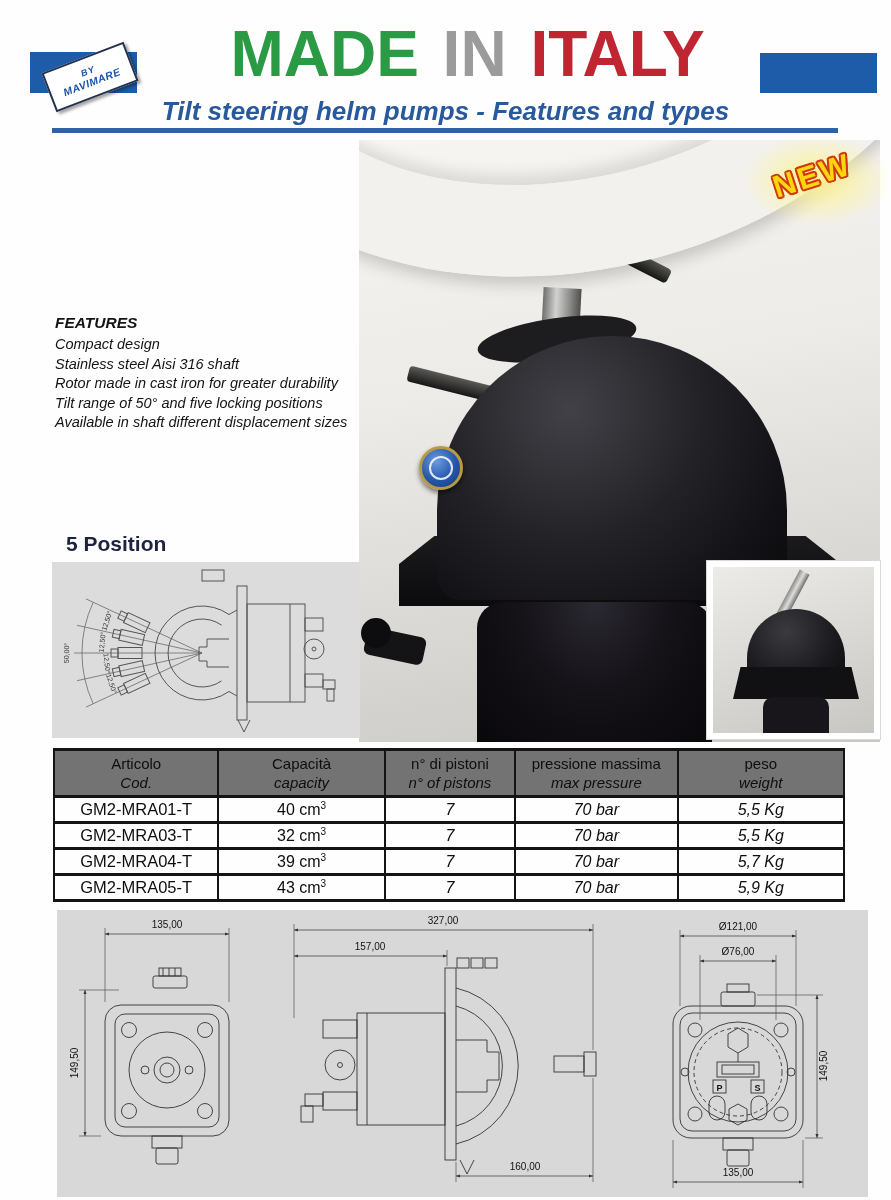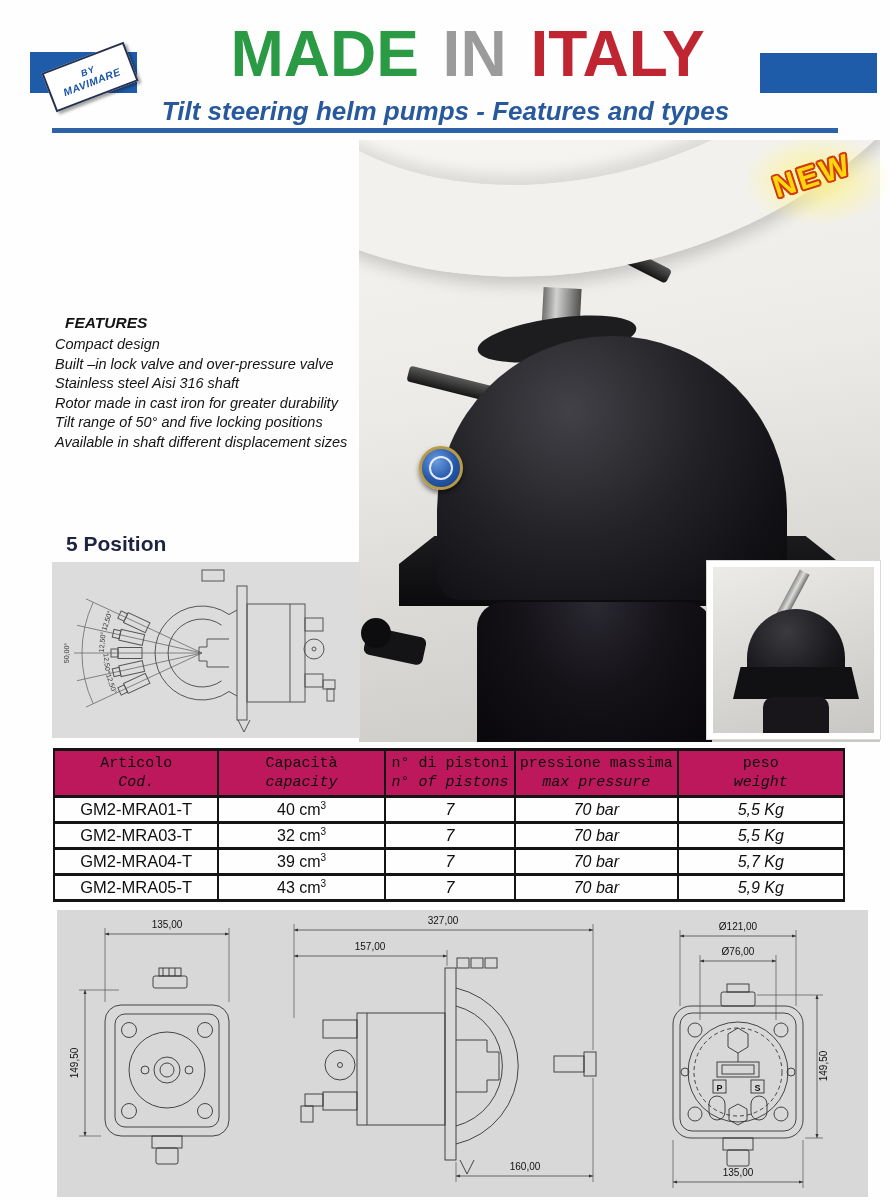--- a/index.html
+++ b/index.html
@@ -21,21 +21,21 @@
     font-size:64px; font-weight:bold; letter-spacing:0; white-space:nowrap; line-height:1; }
   .main-title .t-green { color:#2b9a44; }
   .main-title .t-gray  { color:#9c9b9b; padding:0 6px; }
   .main-title .t-red   { color:#c02532; }
   .subtitle { position:absolute; top:96px; left:0; right:0; text-align:center;
     font-size:26px; font-weight:bold; font-style:italic; color:#27599c; }
   .rule-blue { position:absolute; left:52px; top:128px; width:786px; height:5px; background:#2e62a6; }
 
   
   .features { position:absolute; left:55px; top:314px; width:312px; color:#141414; }
-  .features .f-title { font-size:15.5px; font-weight:bold; font-style:italic; margin-bottom:3px;margin-left:10px; }
+  .features .f-title { font-size:15.5px; font-weight:bold; font-style:italic; margin-bottom:3px; }
   .features .f-item  { font-size:14.5px; font-style:italic; line-height:19.5px; }
 
   
   .photo { position:absolute; left:359px; top:140px; width:521px; height:602px; overflow:hidden;
     background:linear-gradient(170deg,#f6f5f2 0%,#edebe8 40%,#c9c8c5 100%); }
   .ring { position:absolute; left:-190px; top:-472px; width:820px; height:600px;
     border:92px solid #f2f1ed; border-radius:50%; transform:rotate(-15deg);
     box-shadow:0 8px 16px rgba(0,0,0,.18), inset 0 -10px 14px rgba(0,0,0,.10); }
   .spoke { position:absolute; background:linear-gradient(180deg,#5a5a58,#161616); border-radius:4px; }
   .spoke1 { left:220px; top:108px; width:95px; height:15px; transform:rotate(27deg); }
@@ -88,21 +88,21 @@
   
   .pos-heading { position:absolute; left:66px; top:532px; font-size:21px; font-weight:bold; color:#1d2440; }
   .tilt-panel { position:absolute; left:52px; top:562px; width:308px; height:176px; background:#dcdcdc; }
   .tilt-panel svg { display:block; }
 
   
   .spec { position:absolute; left:53px; top:748px; width:792px; border-collapse:collapse;
     table-layout:fixed; text-align:center; color:#0e0e0e; }
   .spec th, .spec td { border:2px solid #141414; }
   .spec tr { border-top:3px solid #141414; border-bottom:3px solid #141414; }
-  .spec thead th { background:#be185d; font-weight:normal; height:47px; font-size:15px; line-height:19px;font-family:Liberation Mono, monospace; }
+  .spec thead th { background:#737373; font-weight:normal; height:47px; font-size:15px; line-height:19px; }
   .spec thead .h2 { display:block; font-style:italic; }
   .spec td { height:26px; font-size:16px; }
   .spec td.code { font-weight:normal; font-size:16.5px; }
   .spec td.it { font-style:italic; }
   .spec sup { font-size:10px; }
 
   
   .drawings { position:absolute; left:57px; top:910px; width:811px; height:287px; background:#d8d8d8; }
   .drawings svg { display:block; }
   .dim-text { font-size:10px; fill:#111; }
@@ -125,21 +125,20 @@
     <span class="l1">BY</span>
     <span class="l2">MAVIMARE</span>
   </div>
 
   <div class="subtitle">Tilt steering helm pumps - Features and types</div>
   <div class="rule-blue"></div>
 
   <div class="features">
     <div class="f-title">FEATURES</div>
     <div class="f-item">Compact design</div>
-    <div class="f-item">Built –in lock valve and over-pressure valve</div>
     <div class="f-item">Stainless steel Aisi 316  shaft</div>
     <div class="f-item">Rotor made in cast iron for greater durability</div>
     <div class="f-item">Tilt range of 50° and five locking positions</div>
     <div class="f-item">Available in shaft different displacement  sizes</div>
   </div>
 
   <div class="photo">
     <div class="spoke spoke1"></div>
     <div class="spoke spoke2"></div>
     <div class="ring"></div>

